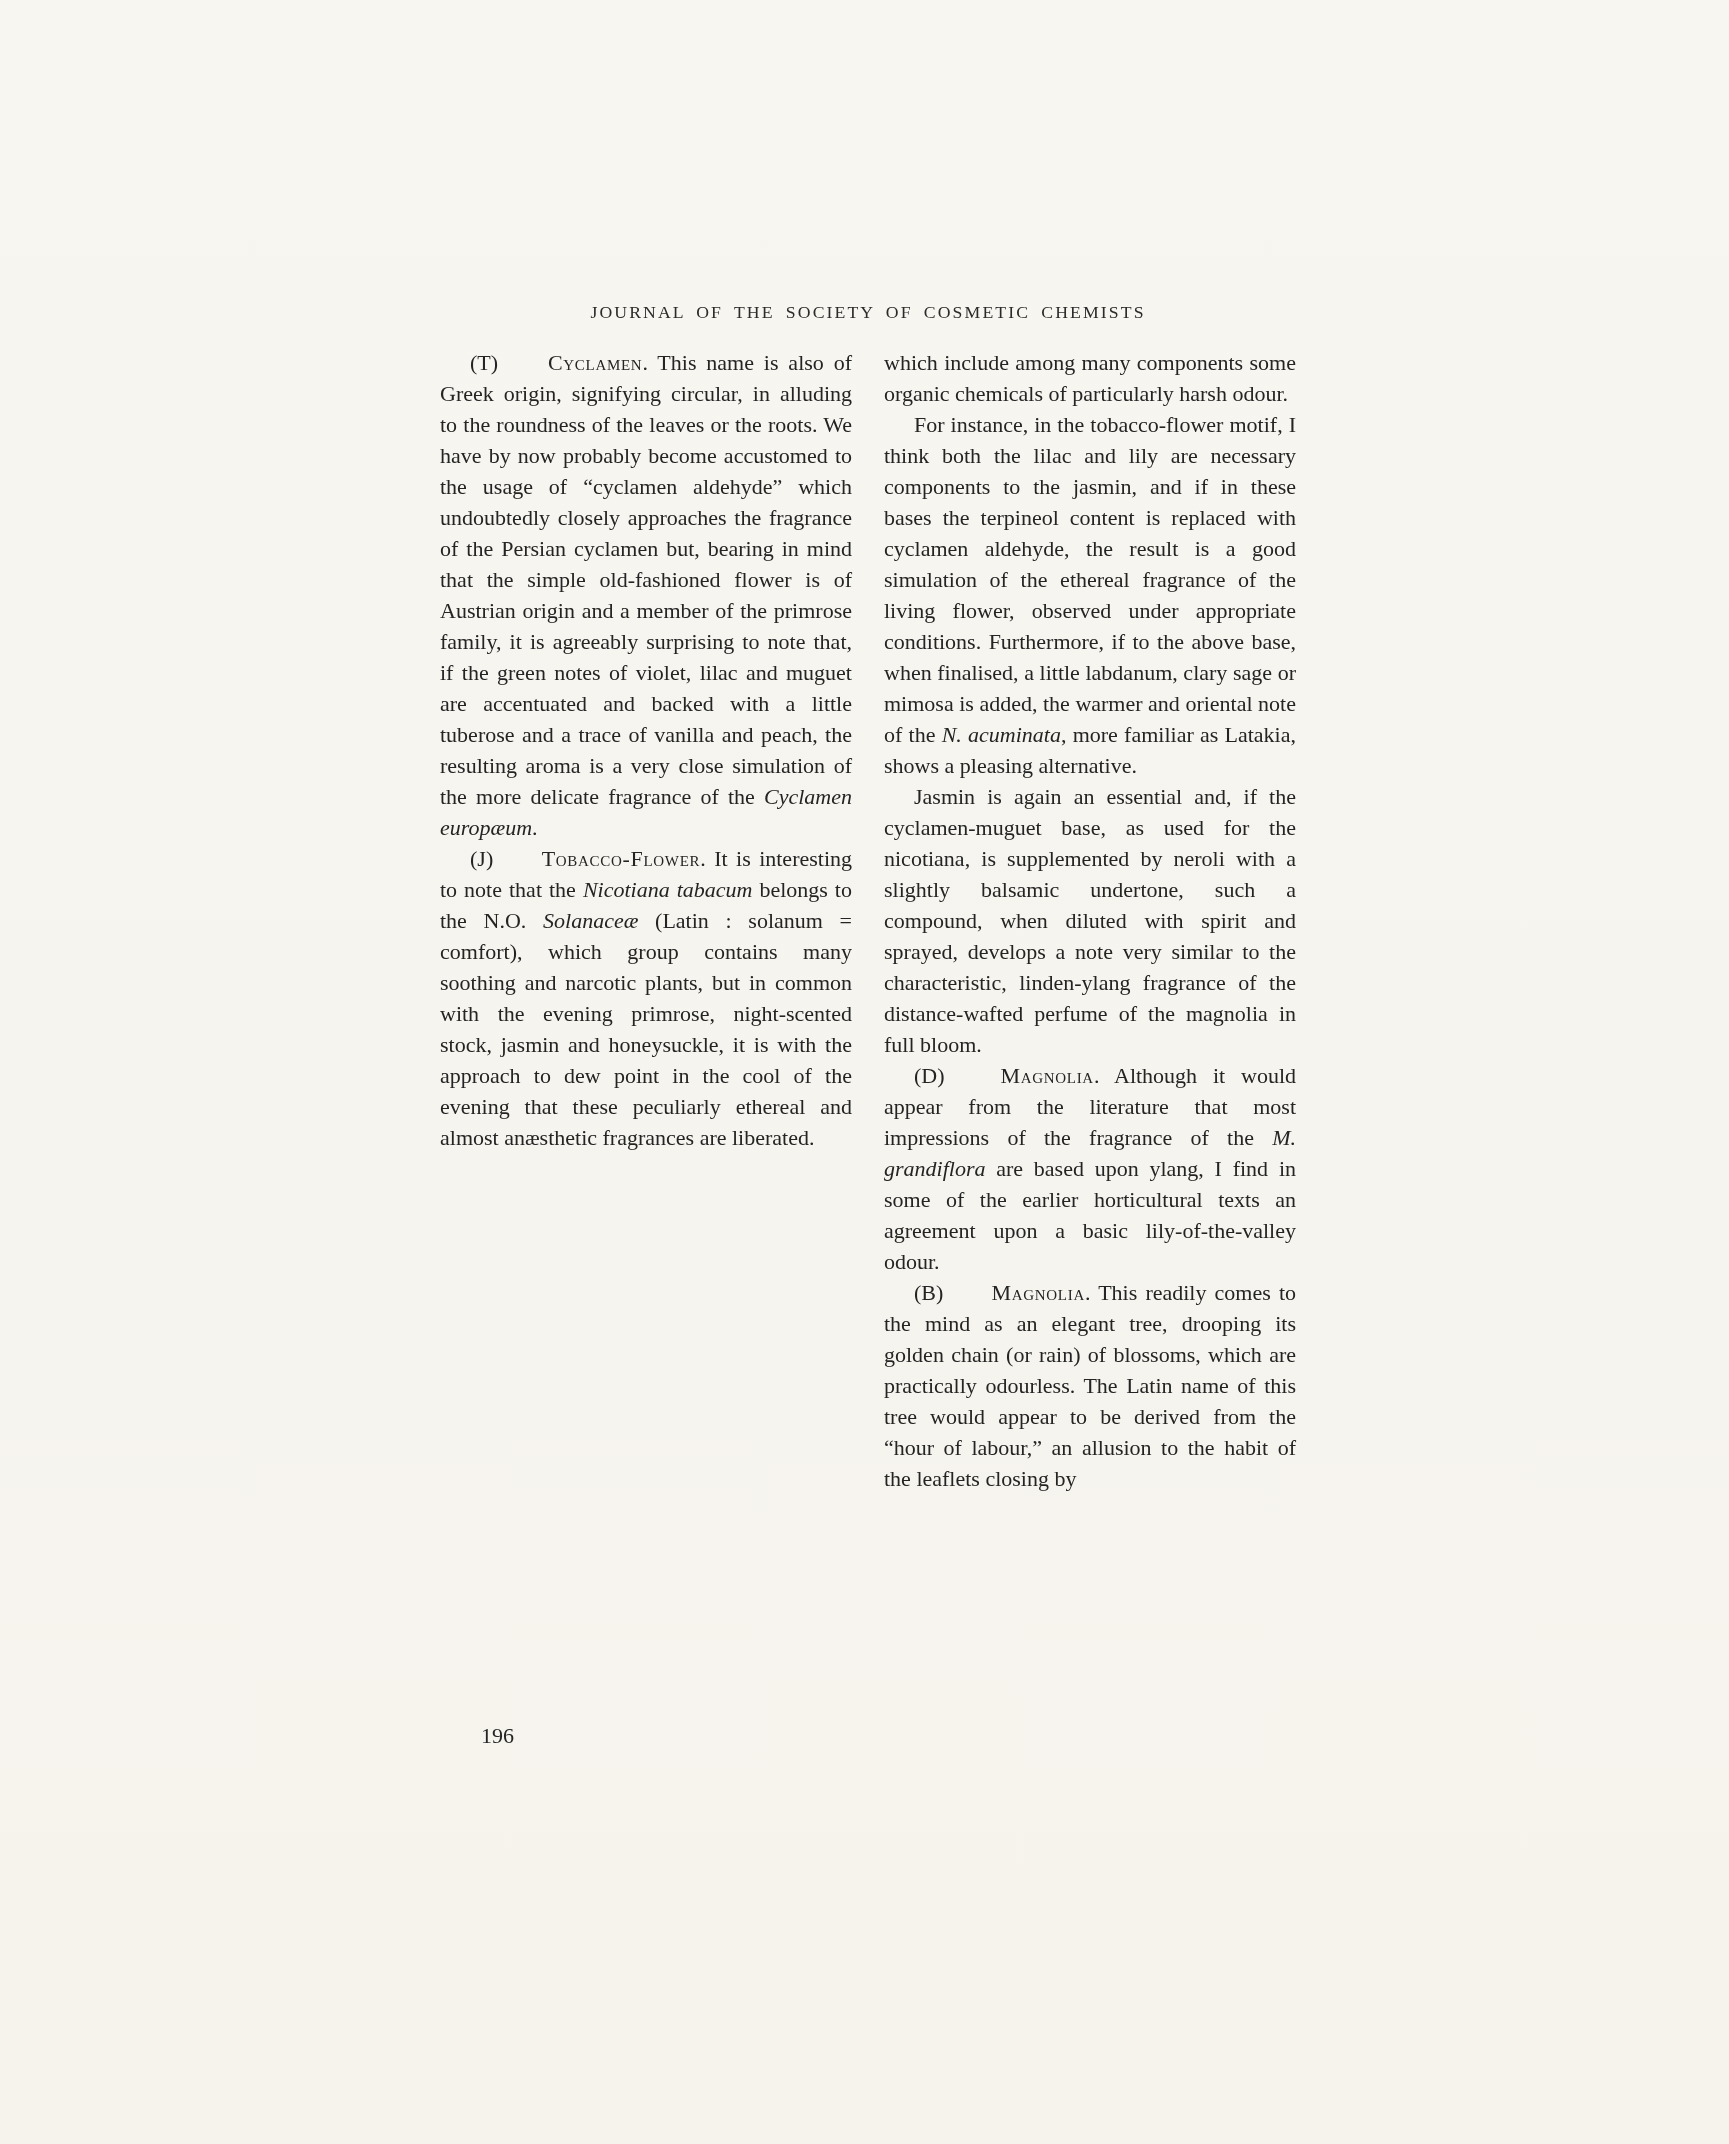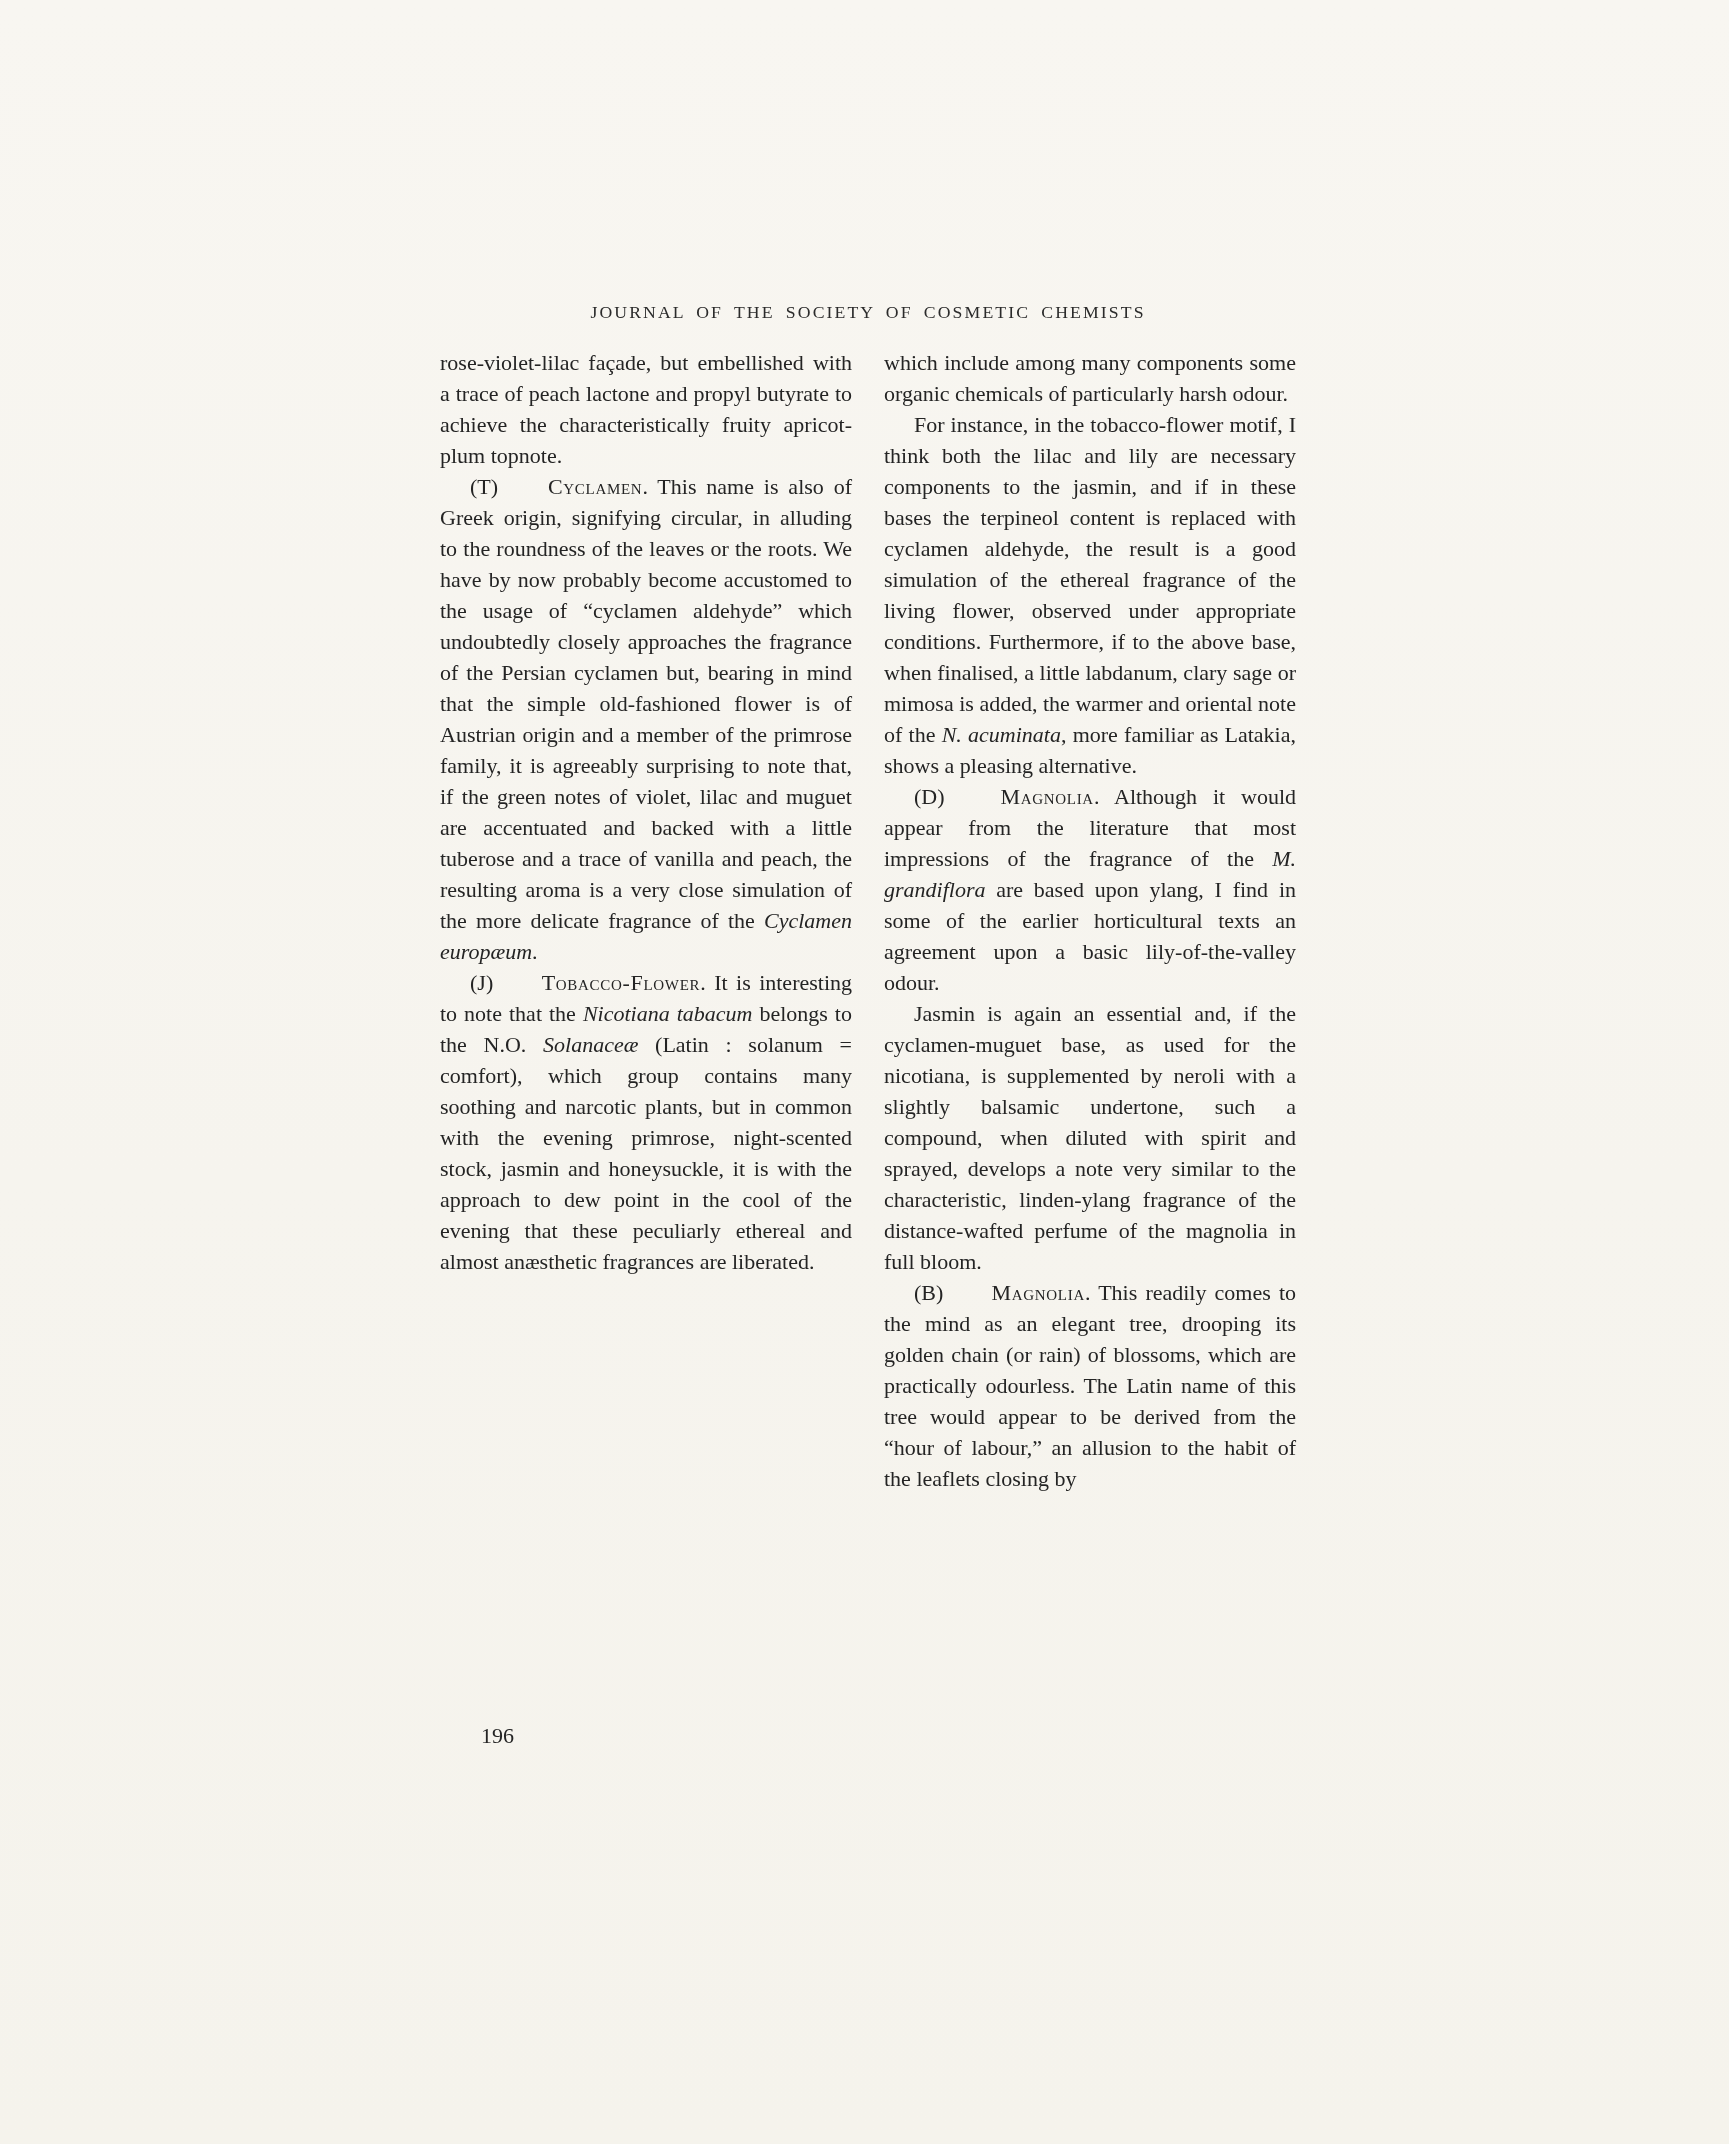--- a/index.html
+++ b/index.html
@@ -68,28 +68,27 @@
   }
 </style>
 </head>
 <body>
 
 <div class="page">
   <div class="journal-header">JOURNAL OF THE SOCIETY OF COSMETIC CHEMISTS</div>
 
   <div class="columns">
     <div class="col">
-        <p class="para"><span>rose-violet-lilac façade, but embellished with a trace of peach lactone and propyl butyrate to achieve the characteristically fruity apricot-plum topnote.</span></p>
         <p class="para indent"><span>(T) </span><span class="sc">Cyclamen</span><span>. This name is also of Greek origin, signifying circular, in alluding to the roundness of the leaves or the roots. We have by now probably become accustomed to the usage of “cyclamen aldehyde” which undoubtedly closely approaches the fragrance of the Persian cyclamen but, bearing in mind that the simple old-fashioned flower is of Austrian origin and a member of the primrose family, it is agreeably surprising to note that, if the green notes of violet, lilac and muguet are accentuated and backed with a little tuberose and a trace of vanilla and peach, the resulting aroma is a very close simulation of the more delicate fragrance of the </span><span class="it">Cyclamen europæum</span><span>.</span></p>
         <p class="para indent"><span>(J) </span><span class="sc">Tobacco-Flower</span><span>. It is interesting to note that the </span><span class="it">Nicotiana tabacum</span><span> belongs to the N.O. </span><span class="it">Solanaceæ</span><span> (Latin : solanum = comfort), which group contains many soothing and narcotic plants, but in common with the evening primrose, night-scented stock, jasmin and honeysuckle, it is with the approach to dew point in the cool of the evening that these peculiarly ethereal and almost anæsthetic fragrances are liberated.</span></p>
       </div>
     <div class="col">
         <p class="para"><span>which include among many components some organic chemicals of particularly harsh odour.</span></p>
         <p class="para indent"><span>For instance, in the tobacco-flower motif, I think both the lilac and lily are necessary components to the jasmin, and if in these bases the terpineol content is replaced with cyclamen aldehyde, the result is a good simulation of the ethereal fragrance of the living flower, observed under appropriate conditions. Furthermore, if to the above base, when finalised, a little labdanum, clary sage or mimosa is added, the warmer and oriental note of the </span><span class="it">N. acuminata</span><span>, more familiar as Latakia, shows a pleasing alternative.</span></p>
+        <p class="para indent"><span>Jasmin is again an essential and, if the cyclamen-muguet base, as used for the nicotiana, is supplemented by neroli with a slightly balsamic undertone, such a compound, when diluted with spirit and sprayed, develops a note very similar to the characteristic, linden-ylang fragrance of the distance-wafted perfume of the magnolia in full bloom.</span></p>
         <p class="para indent"><span>(D) </span><span class="sc">Magnolia</span><span>. Although it would appear from the literature that most impressions of the fragrance of the </span><span class="it">M. grandiflora</span><span> are based upon ylang, I find in some of the earlier horticultural texts an agreement upon a basic lily-of-the-valley odour.</span></p>
-        <p class="para indent"><span>Jasmin is again an essential and, if the cyclamen-muguet base, as used for the nicotiana, is supplemented by neroli with a slightly balsamic undertone, such a compound, when diluted with spirit and sprayed, develops a note very similar to the characteristic, linden-ylang fragrance of the distance-wafted perfume of the magnolia in full bloom.</span></p>
         <p class="para indent"><span>(B) </span><span class="sc">Magnolia</span><span>. This readily comes to the mind as an elegant tree, drooping its golden chain (or rain) of blossoms, which are practically odourless. The Latin name of this tree would appear to be derived from the “hour of labour,” an allusion to the habit of the leaflets closing by</span></p>
       </div>
   </div>
 
   <div class="page-number">196</div>
 </div>
 
 
 </body></html>

